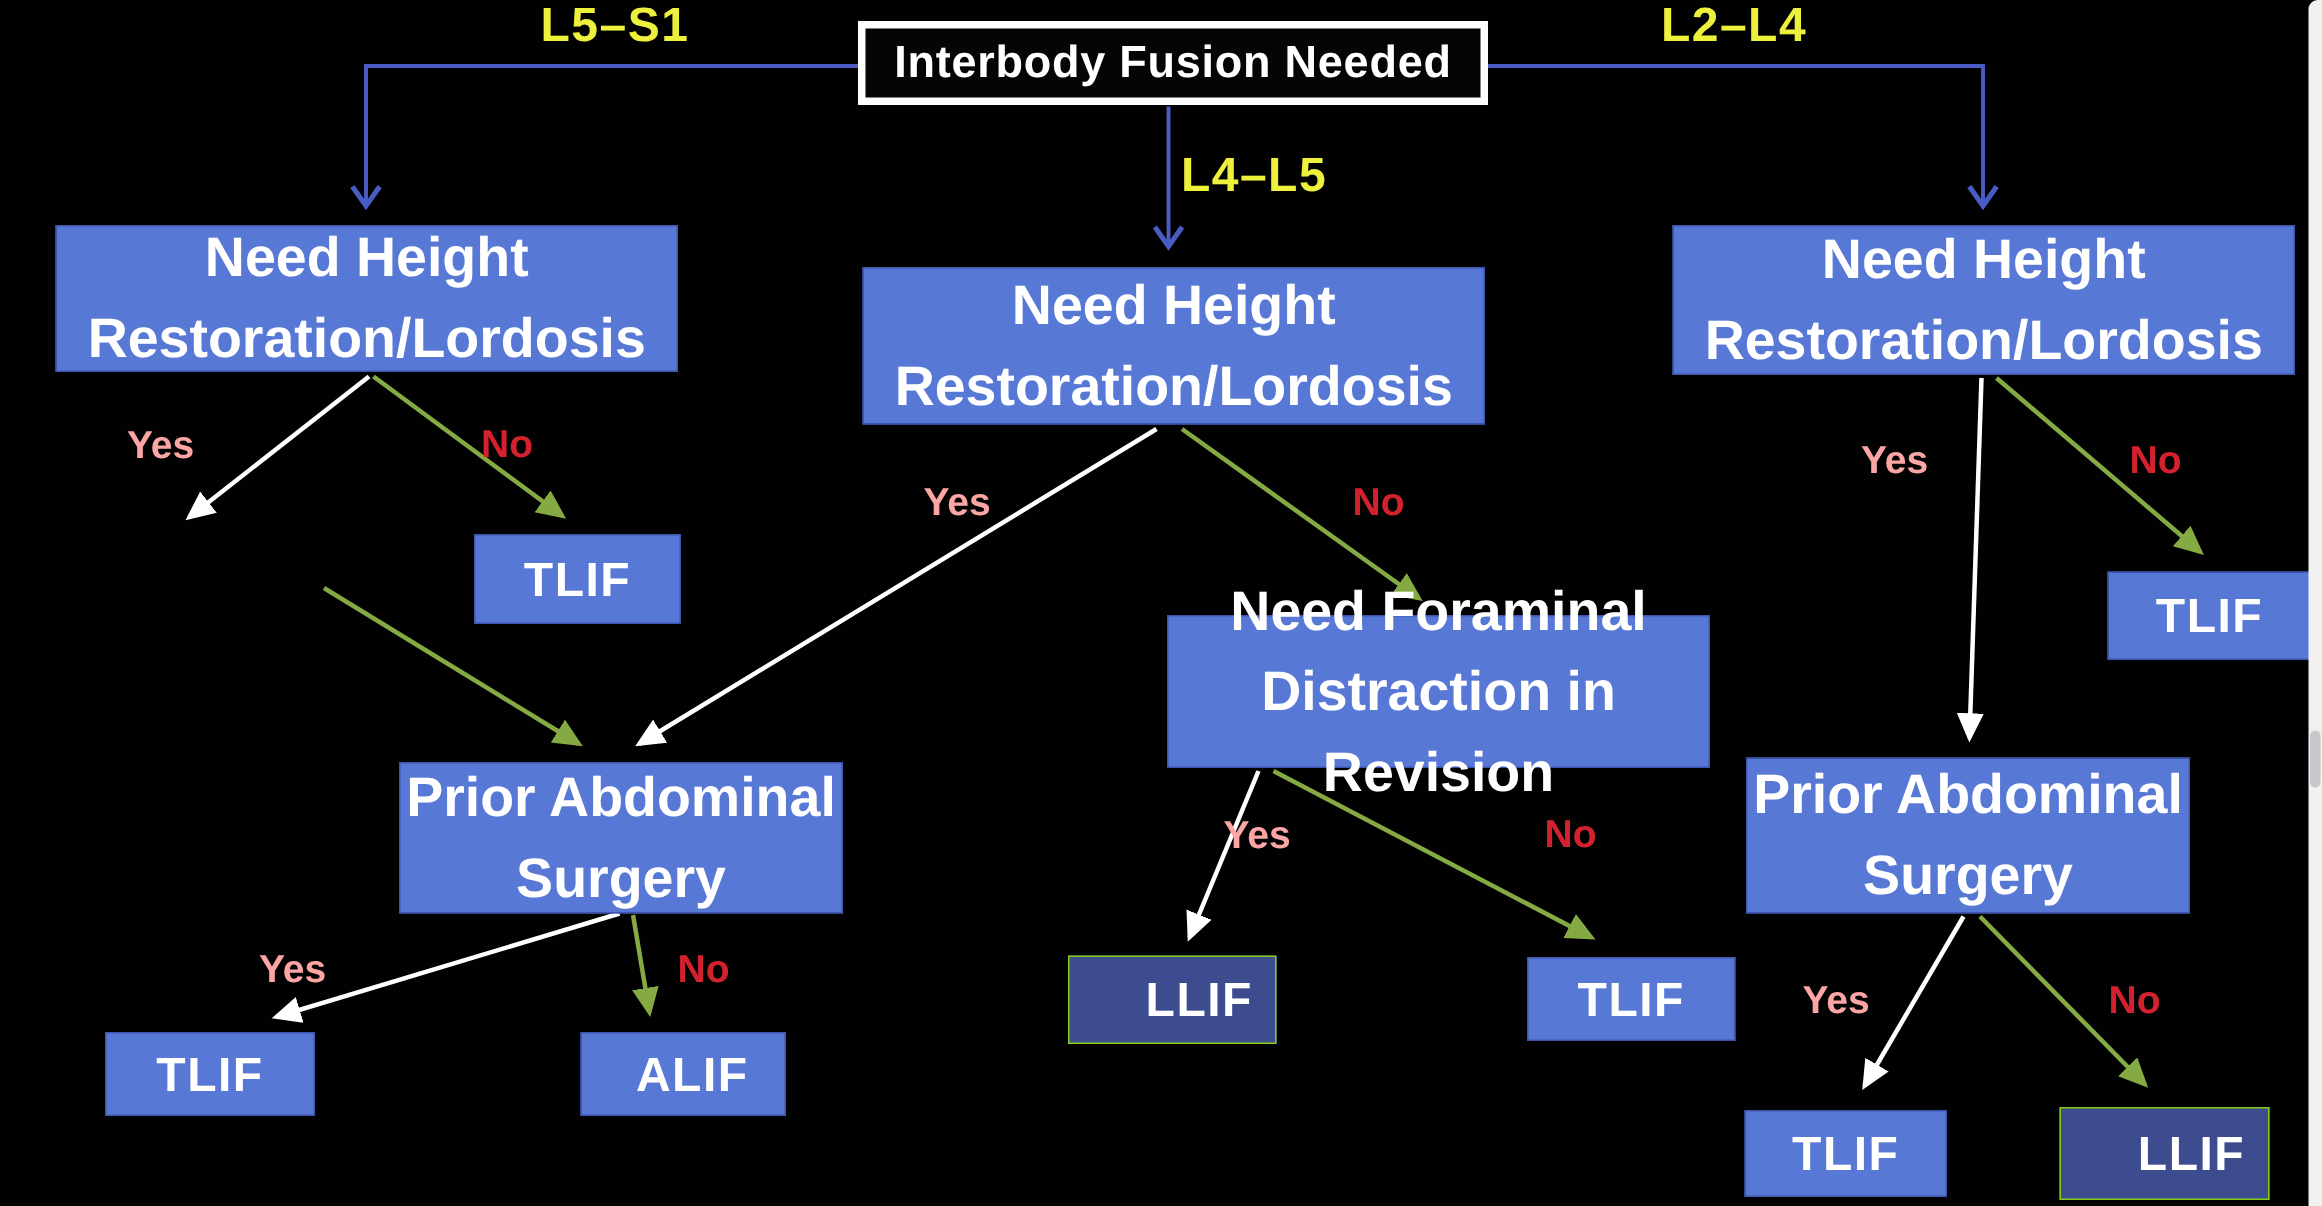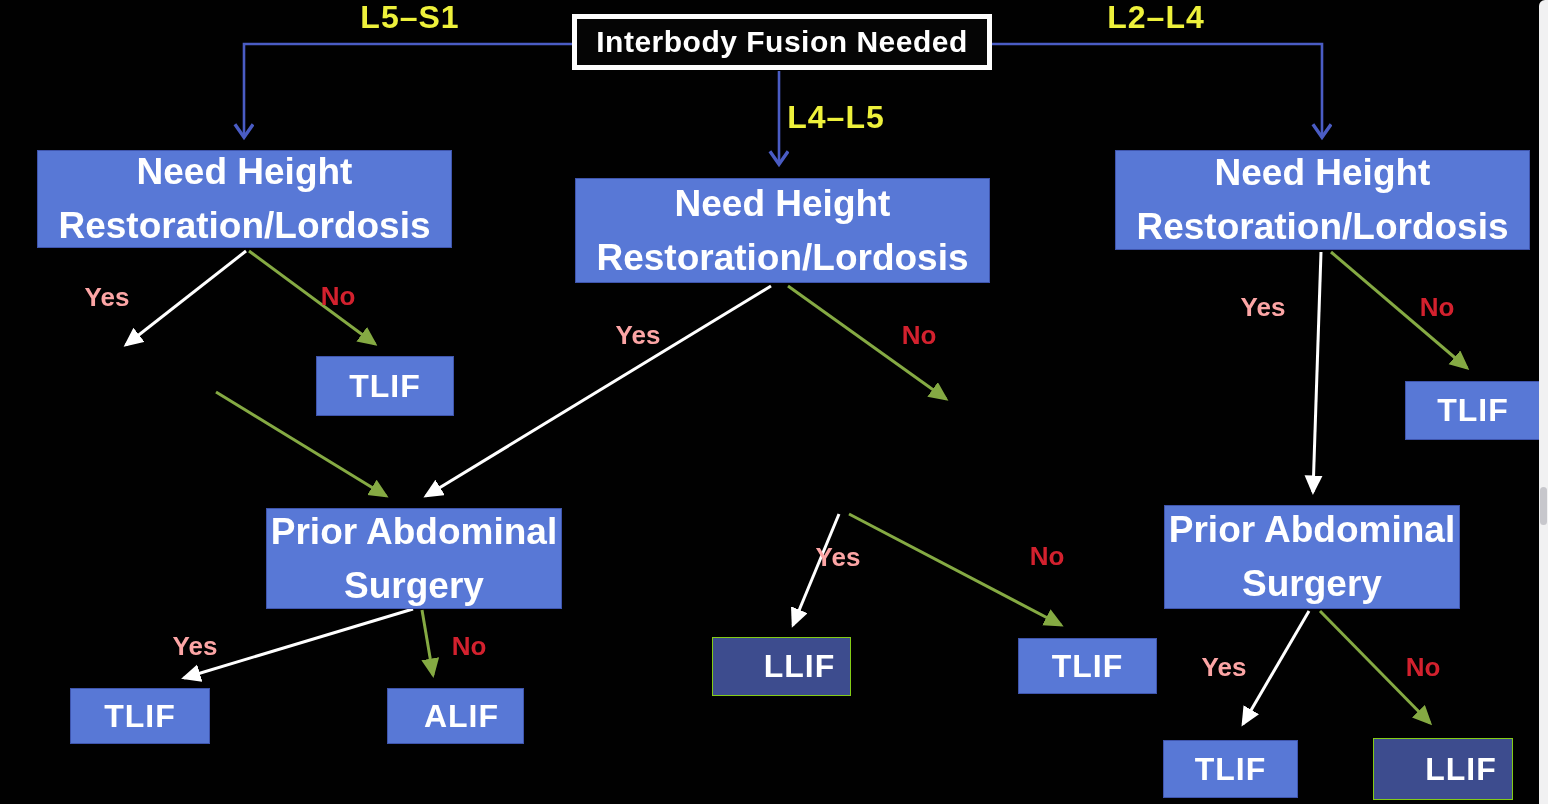--- a/index.html
+++ b/index.html
@@ -92,20 +92,24 @@
 Restoration/Lordosis</span>
   </div>
   <div class="node box-blue decision" style="left:1115px;top:150px;width:415px;height:100px;">
     <span class="lbl">Need Height
 Restoration/Lordosis</span>
   </div>
   <div class="node box-blue decision" style="left:266px;top:508px;width:296px;height:101px;">
     <span class="lbl">Prior Abdominal
 Surgery</span>
   </div>
+  <div class="node box-blue decision" style="left:778px;top:410px;width:362px;height:102px;">
+    <span class="lbl">Need Foraminal
+Distraction in Revision</span>
+  </div>
   <div class="node box-blue decision" style="left:1164px;top:505px;width:296px;height:104px;">
     <span class="lbl">Prior Abdominal
 Surgery</span>
   </div>
 
   <div class="node box-blue leaf" style="left:316px;top:356px;width:138px;height:60px;">
     <span class="lbl">TLIF</span>
   </div>
   <div class="node box-blue leaf" style="left:70px;top:688px;width:140px;height:56px;">
     <span class="lbl">TLIF</span>

